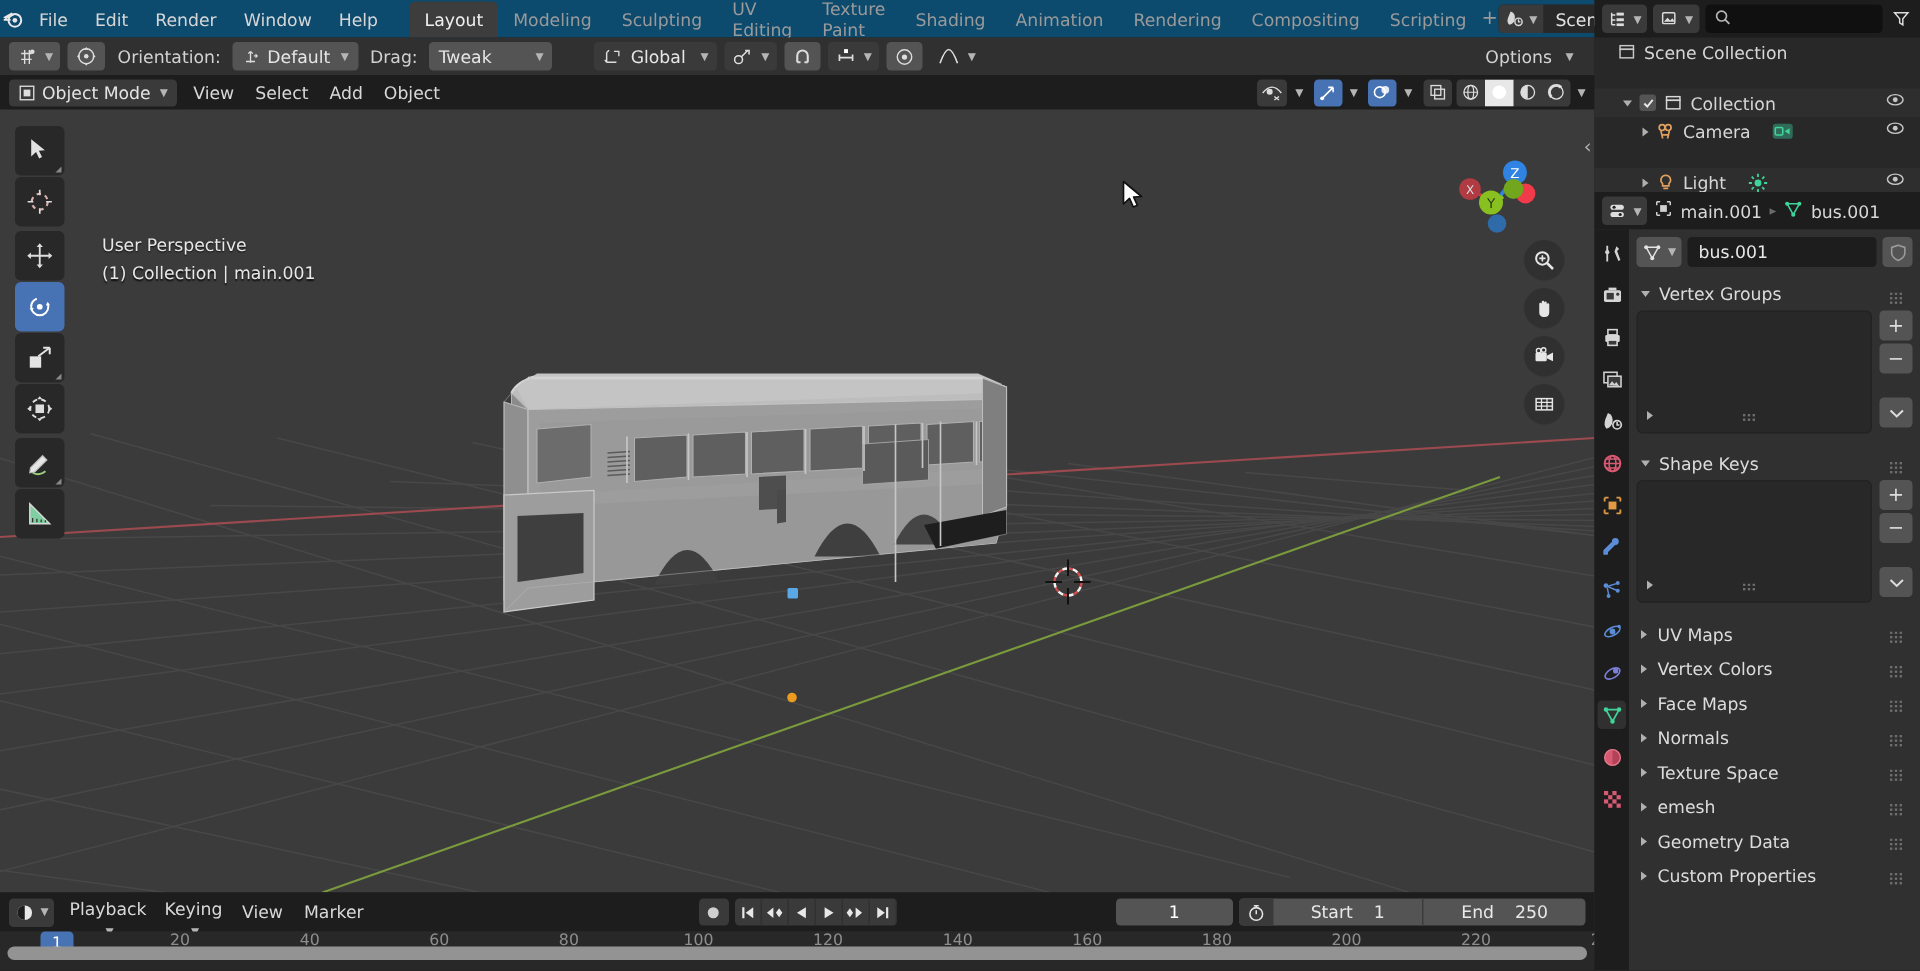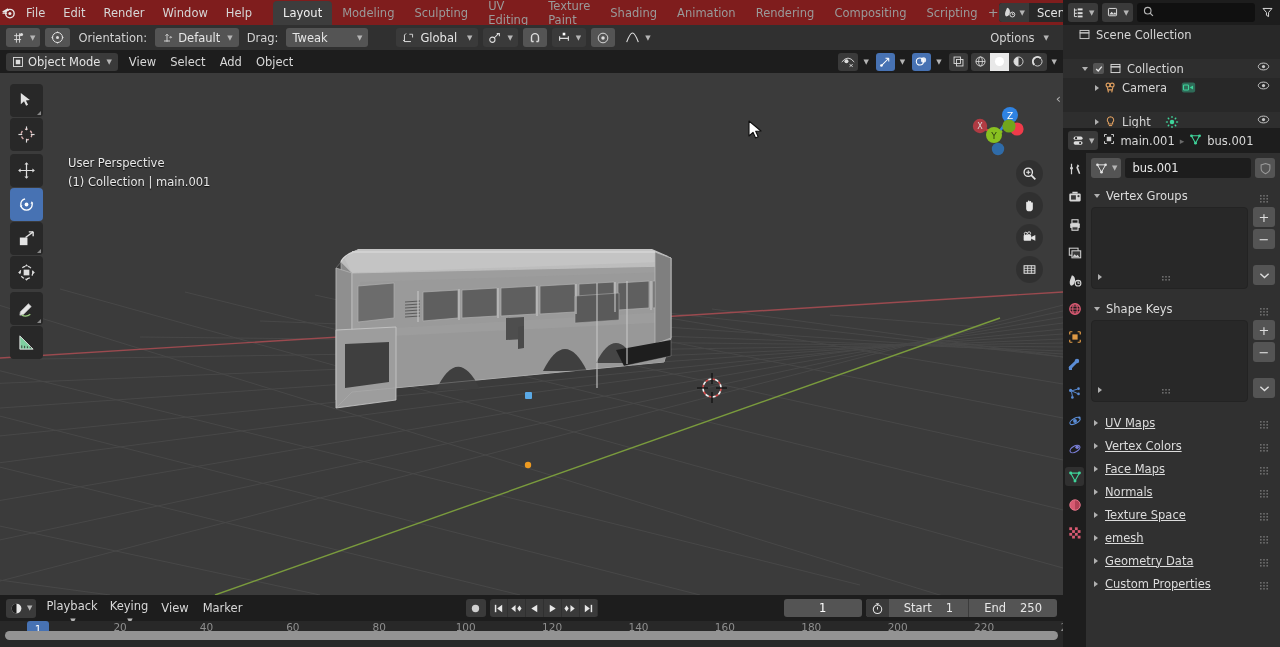--- a/index.html
+++ b/index.html
@@ -9,21 +9,21 @@
     font-family:"DejaVu Sans", sans-serif;
     font-size:11.5px;
     color:#e5e5e5;
     -webkit-font-smoothing:antialiased;
   }
   .app { position:relative; width:1280px; height:647px; }
 
   
   .topbar{
     position:absolute; left:0; top:0; width:1188px; height:25px;
-    background:#7f1d1d; display:flex; align-items:center;
+    background:#0c4a6e; display:flex; align-items:center;
   }
   .blender-logo{ width:30px; height:25px; display:flex; align-items:center; justify-content:center; }
   .menu-item{
     height:19px; padding:0 9px; display:flex; align-items:center;
     color:#d6d6d6; font-size:11.5px; border-radius:3px; cursor:default;
   }
   .wsp-tabs{ display:flex; align-items:center; margin-left:12px; height:25px; }
   .wsp-tab{
     height:24px; padding:0 10px; display:flex; align-items:center;
     color:#9a9a9a; font-size:11.5px; cursor:default;
@@ -136,21 +136,21 @@
   .play-group{ display:flex; height:18px; background:#3a3a3a; border-radius:3px; overflow:hidden;}
   .play-group > div{ width:18px; height:18px; display:flex; align-items:center; justify-content:center; border-right:1px solid #303030;}
   .tl-right{ margin-left:auto; display:flex; align-items:center; gap:4px; }
   .frame-field{
     height:18px; min-width:78px; background:#545454; border-radius:3px;
     display:flex; align-items:center; justify-content:center; font-size:11.5px; color:#fff;
   }
   .startend{
     height:18px; background:#545454; border-radius:3px; display:flex; align-items:center; overflow:hidden;
   }
-  .se-cell{ display:flex; align-items:center; gap:14px; padding:0 15px; font-size:11.5px; color:#e8e8e8;}
+  .se-cell{ display:flex; align-items:center; gap:14px; padding:0 25px; font-size:11.5px; color:#e8e8e8;}
   .se-div{ width:1px; height:18px; background:#3c3c3c;}
   .tl-ruler{ position:relative; height:18px; background:#282828; }
   .tl-tick{ position:absolute; top:0; font-size:10.5px; color:#8e8e8e; transform:translateX(-50%); }
   .playhead{
     position:absolute; top:0px; width:22px; height:15px; background:#4772b3;
     border-radius:3px; display:flex; align-items:center; justify-content:center;
     color:#fff; font-size:10.5px; transform:translateX(-50%);
   }
   .tl-scroll{
     position:absolute; left:5px; right:5px; bottom:7px; height:9px;
@@ -216,21 +216,21 @@
   }
   .lb-foot{ position:absolute; left:6px; bottom:4px; display:flex; align-items:center; gap:60px;}
   .lb-side{ display:flex; flex-direction:column; gap:2px; width:22px; }
   .lb-btn{
     width:22px;height:20px;background:#545454;border-radius:3px;
     display:flex;align-items:center;justify-content:center;color:#ddd;font-size:13px;
   }
   .lb-btn.spaced{ margin-top:14px; }
   .collapsed-row{
     height:23px; display:flex; align-items:center; gap:7px; font-size:11.5px; color:#dcdcdc;
-    padding-left:3px; position:relative;text-decoration:underline;
+    padding-left:3px; position:relative;
   }
 </style>
 </head>
 <body>
 
 <div class="app">
 
   <div class="topbar">
     <div class="blender-logo">
       <svg width="17" height="17" viewBox="0 0 24 24">

